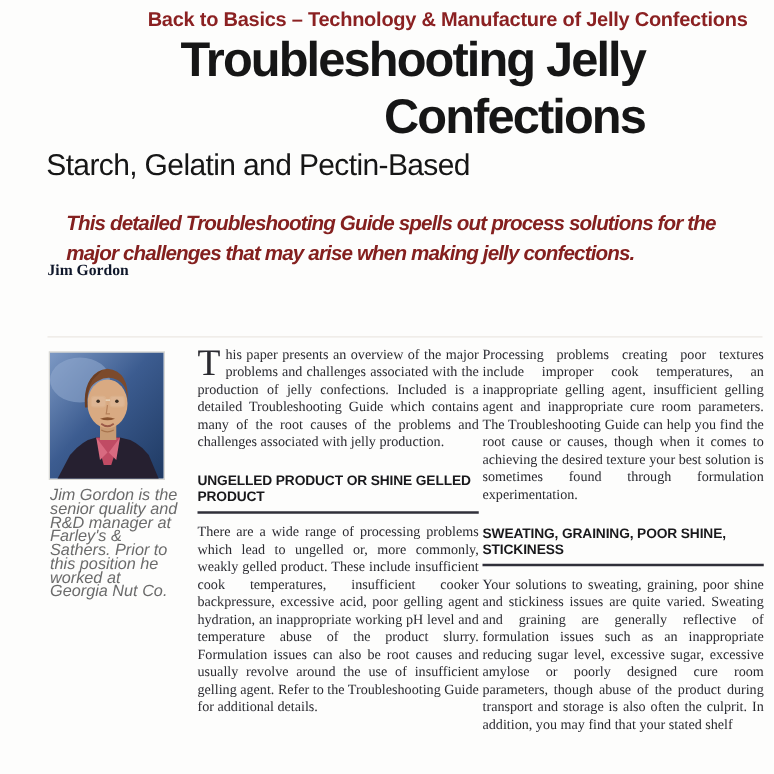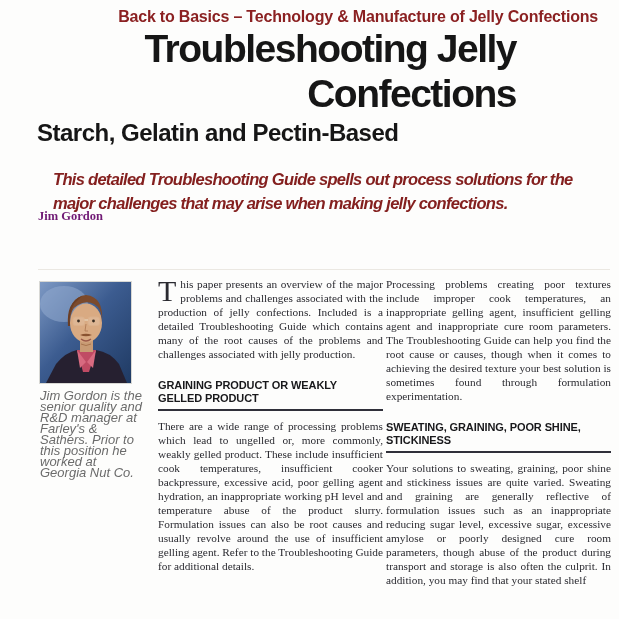--- a/index.html
+++ b/index.html
@@ -10,30 +10,30 @@
   .kicker{
     position:absolute;left:38px;top:8px;width:560px;
     font-size:16px;font-weight:bold;letter-spacing:-0.2px;color:#8b2122;text-align:right;
   }
   .title{
     position:absolute;left:36px;top:26px;width:480px;margin:0;
     font-size:39px;line-height:45px;font-weight:bold;letter-spacing:-1.5px;color:#161616;text-align:right;
   }
   .subtitle{
     position:absolute;left:37px;top:119px;width:520px;margin:0;
-    font-size:24px;line-height:27px;font-weight:bold;letter-spacing:-0.5px;color:#161616;
+    font-size:24px;line-height:27px;font-weight:normal;letter-spacing:-0.5px;color:#161616;
   }
   .deck{
     position:absolute;left:37px;top:151px;width:548px;margin:16px;
     font-size:16.5px;line-height:24px;font-weight:bold;font-style:italic;
     letter-spacing:-0.7px;color:#84201f;
   }
   .author{
     position:absolute;left:38px;top:209px;
-    font-family:"Liberation Serif",serif;font-size:12.5px;font-weight:bold;color:#701a75;
+    font-family:"Liberation Serif",serif;font-size:12.5px;font-weight:bold;color:#0f172a;
   }
   .affiliation{
     position:absolute;left:38px;top:226px;font-size:10px;color:#3a3a3a;letter-spacing:0.1px;
   }
   .header-rule{
     position:absolute;left:38px;top:269px;width:572px;height:1px;background:#ebe8e2;
   }
   .photo{
     position:absolute;left:40px;top:282px;width:91px;height:101px;margin:0;
     box-shadow:0 0 0 1px #d8d8d4;
@@ -103,21 +103,21 @@
       <path d="M40 53 Q46 50.5 52 53 Q46 55.5 40 53 Z" fill="#8a5330"></path>
       <path d="M41 57 Q46 61 51 57" fill="none" stroke="#9b5a48" stroke-width="1.4"></path>
       <path d="M41 62 Q46 65 51 62" fill="none" stroke="#a8744d" stroke-width="1"></path>
     </svg>
   </figure>
 
   <div class="caption">Jim Gordon is the senior quality and R&amp;D manager at Farley's &amp; Sathers. Prior to this position he worked at Georgia Nut Co.</div>
 
   <div class="col col-left">
     <p class="body"><span class="dropcap">T</span><span>his paper presents an overview of the major problems and challenges associated with the production of jelly confections. Included is a detailed Troubleshooting Guide which contains many of the root causes of the problems and challenges associated with jelly production.</span></p>
-    <h3 class="sechead">GRAINING PRODUCT OR WEAKLY GELLED PRODUCT</h3>
+    <h3 class="sechead">UNGELLED PRODUCT OR SHINE GELLED PRODUCT</h3>
     <p class="body">There are a wide range of processing problems which lead to ungelled or, more commonly, weakly gelled product. These include insufficient cook temperatures, insufficient cooker backpressure, excessive acid, poor gelling agent hydration, an inappropriate working pH level and temperature abuse of the product slurry. Formulation issues can also be root causes and usually revolve around the use of insufficient gelling agent. Refer to the Troubleshooting Guide for additional details.</p>
   </div>
 
   <div class="col col-right">
     <p class="body">Processing problems creating poor textures include improper cook temperatures, an inappropriate gelling agent, insufficient gelling agent and inappropriate cure room parameters. The Troubleshooting Guide can help you find the root cause or causes, though when it comes to achieving the desired texture your best solution is sometimes found through formulation experimentation.</p>
     <h3 class="sechead">SWEATING, GRAINING, POOR SHINE, STICKINESS</h3>
     <p class="body">Your solutions to sweating, graining, poor shine and stickiness issues are quite varied. Sweating and graining are generally reflective of formulation issues such as an inappropriate reducing sugar level, excessive sugar, excessive amylose or poorly designed cure room parameters, though abuse of the product during transport and storage is also often the culprit. In addition, you may find that your stated shelf</p>
   </div>
 
 </div>

